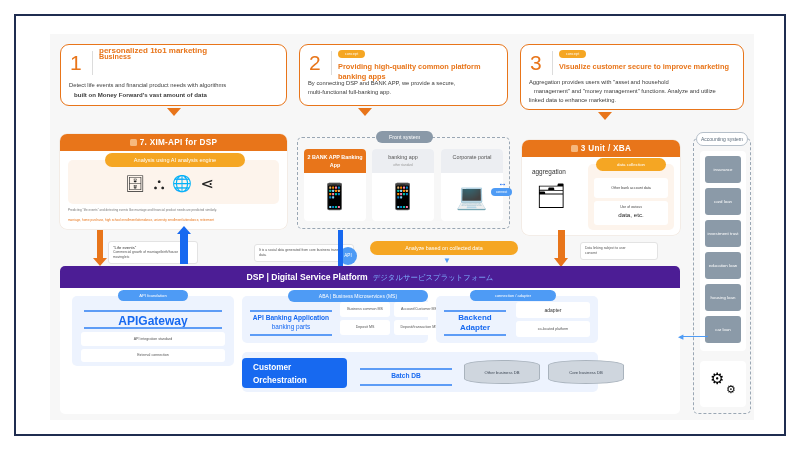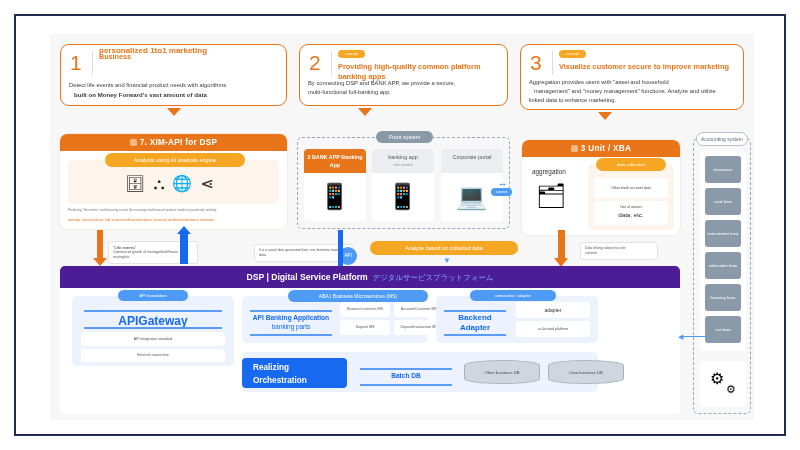--- a/index.html
+++ b/index.html
@@ -311,21 +311,21 @@
       <div class="rule" style="left:8px;top:14px;width:62px"></div>
       <div class="btitle" style="position:absolute;left:4px;top:17px;width:70px;font-size:8px">Backend</div>
       <div class="btitle" style="position:absolute;left:4px;top:27px;width:70px;font-size:8px">Adapter</div>
       <div class="rule" style="left:8px;top:38px;width:62px"></div>
       <div class="wcard" style="left:80px;top:6px;width:74px;height:16px;line-height:16px;font-size:5px;color:#333">adapter</div>
       <div class="wcard" style="left:80px;top:25px;width:74px;height:16px;line-height:16px">co-located platform</div>
     </div>
 
     <div class="bluebox" style="left:182px;top:86px;width:356px;height:40px"></div>
     <div id="contOrch">
-      <div>Realizing</div>
+      <div>Customer</div>
       <div>Orchestration</div>
     </div>
     <div id="batchRow">
       <div id="batchDB">
         <div class="rule" style="left:0;top:4px;width:92px"></div>
         <div class="btitle" style="position:absolute;left:0;top:8px;width:92px;font-size:6.6px">Batch DB</div>
         <div class="rule" style="left:0;top:20px;width:92px"></div>
       </div>
       <div class="cyl" style="left:222px">Other business DB</div>
       <div class="cyl" style="left:306px">Core business DB</div>

